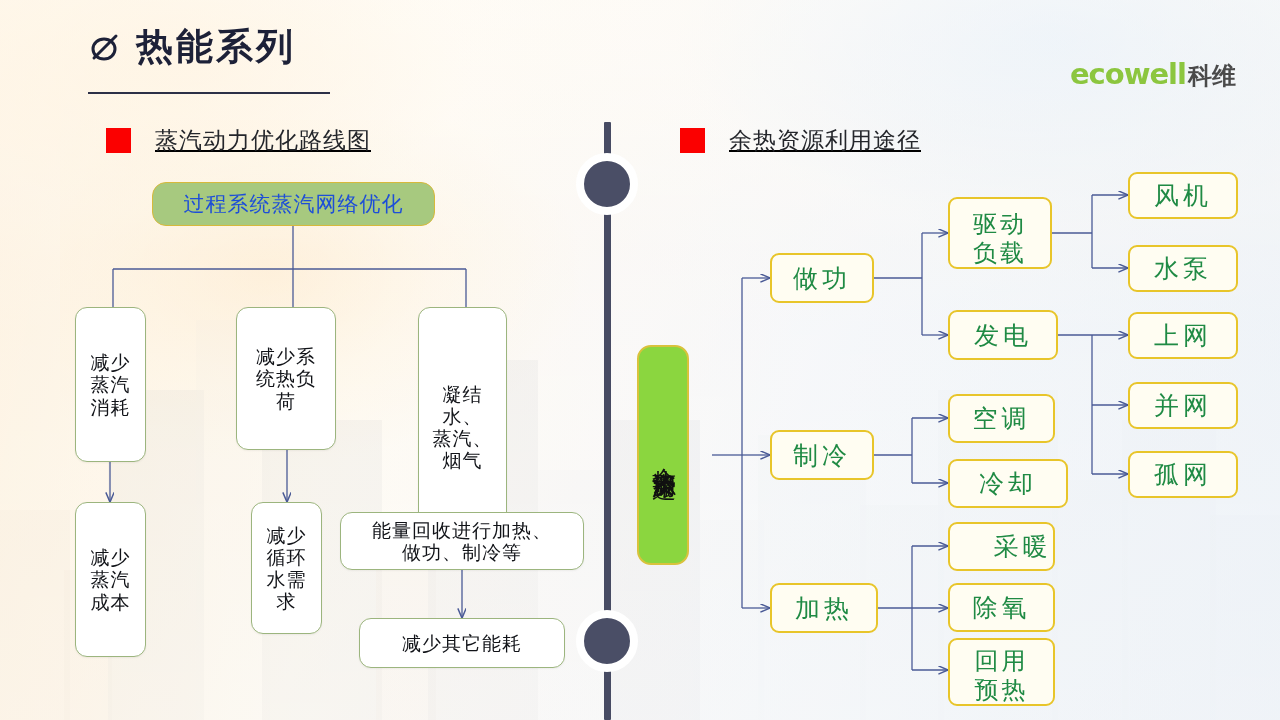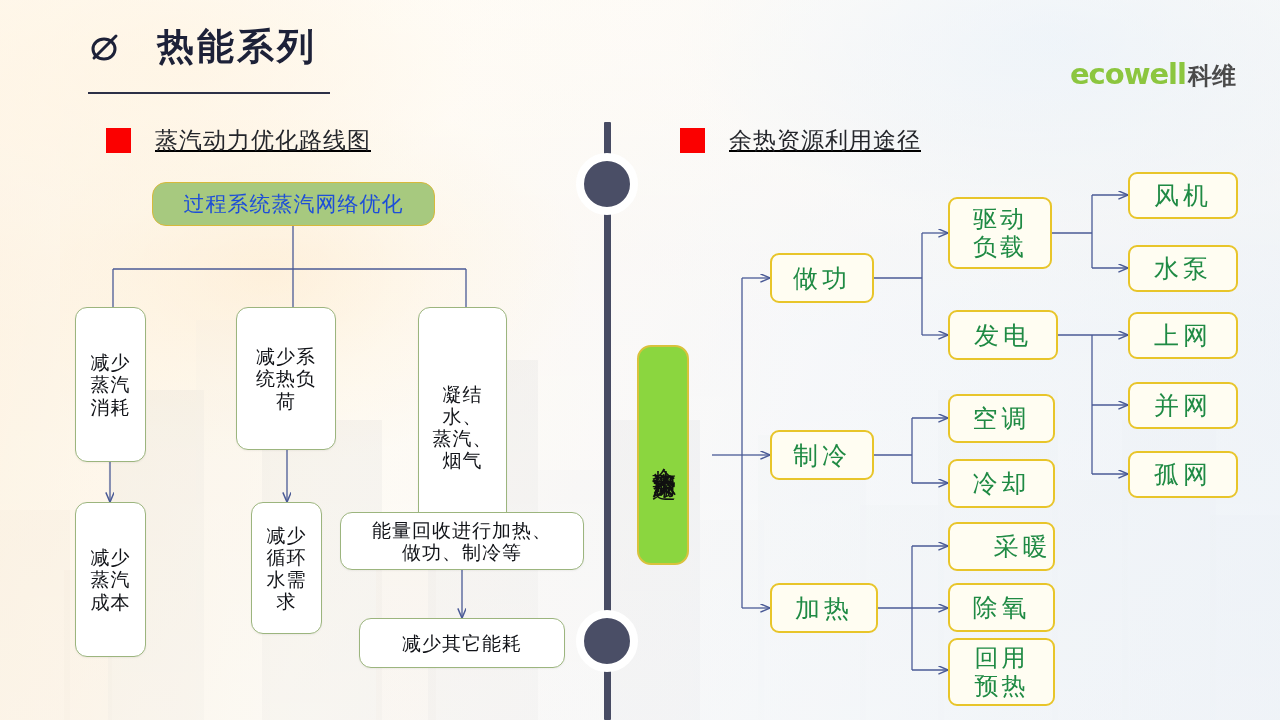--- a/index.html
+++ b/index.html
@@ -47,21 +47,20 @@
     background:linear-gradient(100deg,rgba(255,244,226,.55) 0%,rgba(255,250,240,.30) 30%,rgba(246,248,251,.34) 62%,rgba(236,242,248,.46) 100%);
   }
 
   
   .page-title-row{position:absolute;left:88px;top:28px;display:flex;align-items:center;gap:14px;}
   .title-glyph{width:34px;height:34px;position:relative;flex:none;}
   .title-glyph svg{display:block;}
   .page-title{
     font-size:37px;font-weight:bold;color:#1d2138;letter-spacing:3px;line-height:1;
     font-family:"DejaVu Sans","Liberation Sans",sans-serif;
-    margin-left:21px;
   }
   .title-rule{position:absolute;left:88px;top:92px;width:242px;height:2px;background:#2c3047;}
 
   .logo{position:absolute;right:44px;top:60px;display:flex;align-items:baseline;gap:2px;}
   .logo-eco{
     font-family:"DejaVu Sans","Liberation Sans",sans-serif;
     font-size:29px;font-weight:bold;color:#8cc63f;letter-spacing:-1px;line-height:1;
   }
   .logo-cn{
     font-family:"DejaVu Sans","Liberation Sans",sans-serif;
@@ -94,21 +93,21 @@
     color:#1d4ed8;font-size:21px;letter-spacing:1px;
     font-family:"DejaVu Sans","Liberation Sans",sans-serif;
   }
   
   .n-gold{
     background:#fffdf2;border:2px solid #e8c52a;border-radius:9px;
     color:#1f8a44;font-size:25px;letter-spacing:4px;
     font-family:"DejaVu Serif","Liberation Serif",serif;
     font-weight:normal;
   }
-  .n-gold.two-line{font-size:24px;line-height:1.18;letter-spacing:3px;}
+  .n-gold.two-line{font-size:24px;line-height:1.18;letter-spacing:3px;align-items:flex-end;}
   
   .n-vgreen{
     background:#8bd63f;border:2px solid #d9c23c;border-radius:14px;
     color:#111;font-size:24px;letter-spacing:2px;
     font-family:"DejaVu Sans","Liberation Sans",sans-serif;
     writing-mode:vertical-rl;text-orientation:upright;
     padding:6px 0;
   }
 
   
@@ -311,21 +310,21 @@
   </div>
 
   <div class="node n-gold" style="left:770px;top:430px;width:104px;height:50px;">
     <span>制冷</span>
   </div>
 
   <div class="node n-gold" style="left:948px;top:394px;width:107px;height:49px;">
     <span>空调</span>
   </div>
 
-  <div class="node n-gold" style="left:948px;top:459px;width:107px;height:49px;">
+  <div class="node n-gold" style="left:948px;top:459px;width:120px;height:49px;">
     <span>冷却</span>
   </div>
 
   <div class="node n-gold" style="left:770px;top:583px;width:108px;height:50px;">
     <span>加热</span>
   </div>
 
   <div class="node n-gold" style="left:948px;top:522px;width:107px;height:49px;padding-left:42px;">
     <span>采暖</span>
   </div>

